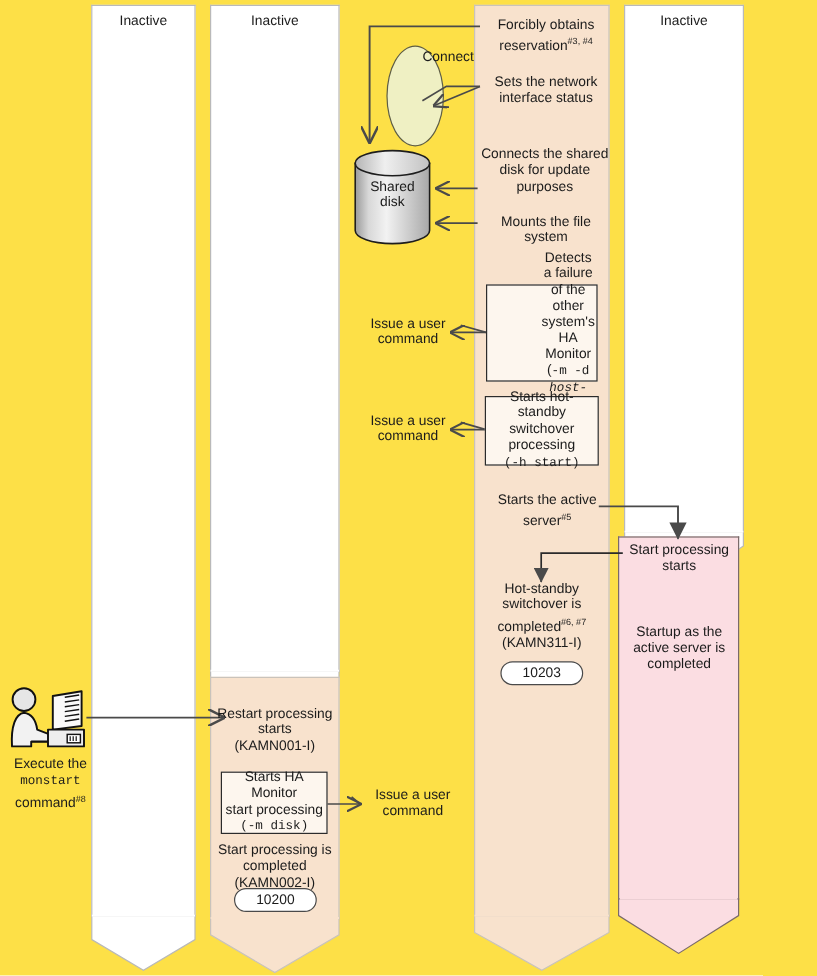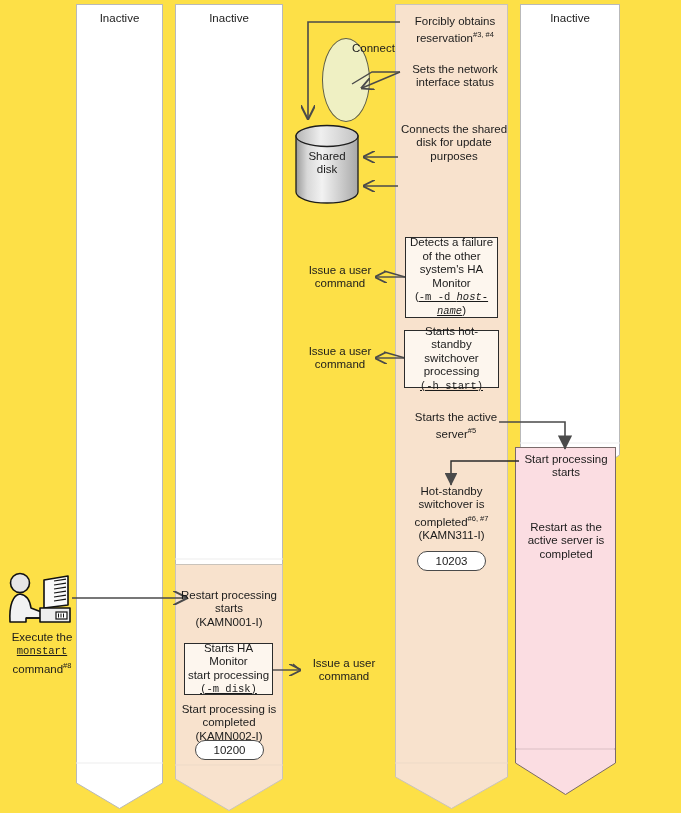--- a/index.html
+++ b/index.html
@@ -58,21 +58,20 @@
     position:absolute;
     font-size:11.5px;
     line-height:13.4px;
     color:#1b1b1b;
     text-align:center;
   }
   .mono{
     font-family:"Liberation Mono","DejaVu Sans Mono",monospace;
     font-size:10.5px;
     letter-spacing:0px;
-    text-decoration:underline;
   }
   .ital{font-style:italic;}
   .sup{
     font-size:7.5px;
     vertical-align:super;
     letter-spacing:0px;
   }
   
   .ibox{
     position:absolute;
@@ -233,38 +232,42 @@
     <span>Connects the shared</span><br>
     <span>disk for update</span><br>
     <span>purposes</span>
   </div>
 
   <div class="txt" style="left:402px; top:63px; width:106px;">
     <span>Sets the network</span><br>
     <span>interface status</span>
   </div>
 
+  <div class="txt" style="left:402px; top:179px; width:106px;">
+    <span>Mounts the file</span><br>
+    <span>system</span>
+  </div>
 
   <div class="txt" style="left:296px; top:264px; width:88px;">
     <span>Issue a user</span><br>
     <span>command</span>
   </div>
 
   <div class="txt" style="left:296px; top:345px; width:88px;">
     <span>Issue a user</span><br>
     <span>command</span>
   </div>
 
   <div class="txt" style="left:300px; top:657px; width:88px;">
     <span>Issue a user</span><br>
     <span>command</span>
   </div>
 
   <div class="ibox" style="left:405px; top:237px; width:93px; height:81px;">
-    <div style="width:100%;">
+    <div style="width:100%;padding-left:44px;">
       <span>Detects a failure</span><br>
       <span>of the other</span><br>
       <span>system's HA</span><br>
       <span>Monitor</span><br>
       <span>(</span><span class="mono">-m -d </span><span class="mono ital">host-</span><br>
       <span class="mono ital">name</span><span>)</span>
     </div>
   </div>
 
   <div class="ibox" style="left:404px; top:330px; width:95px; height:58px;">
@@ -288,21 +291,21 @@
     <span>(KAMN311-I)</span>
   </div>
   <div class="pill" style="left:417px; top:551px; width:69px; height:20px;">10203</div>
 
   <div class="txt" style="left:519px; top:453px; width:94px;">
     <span>Start processing</span><br>
     <span>starts</span>
   </div>
 
   <div class="txt" style="left:519px; top:521px; width:94px;">
-    <span>Restart as the</span><br>
+    <span>Startup as the</span><br>
     <span>active server is</span><br>
     <span>completed</span>
   </div>
 
   <div class="txt" style="left:177px; top:589px; width:104px;">
     <span>Restart processing</span><br>
     <span>starts</span><br>
     <span>(KAMN001-I)</span>
   </div>
 

